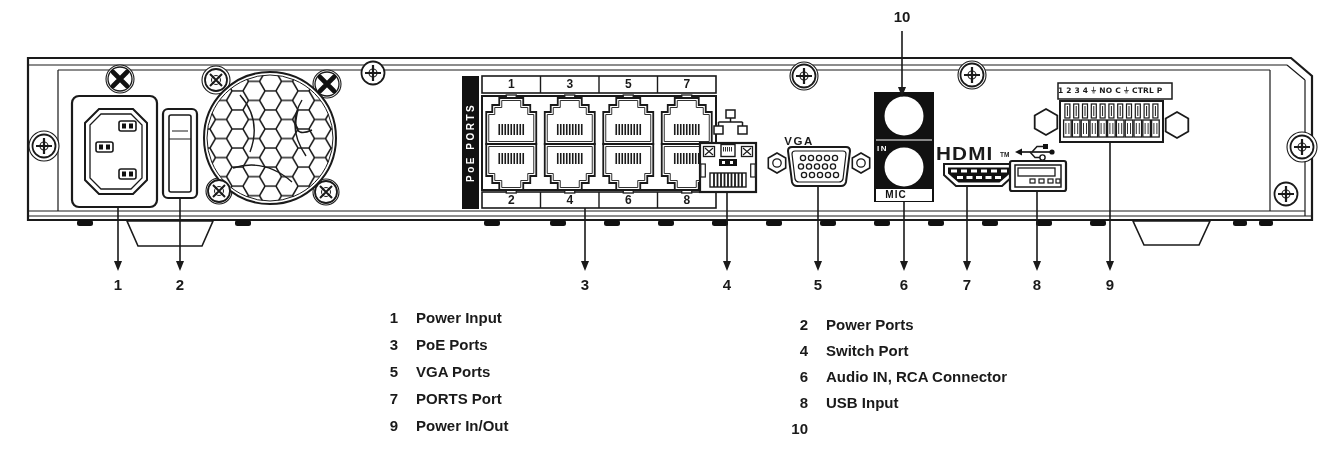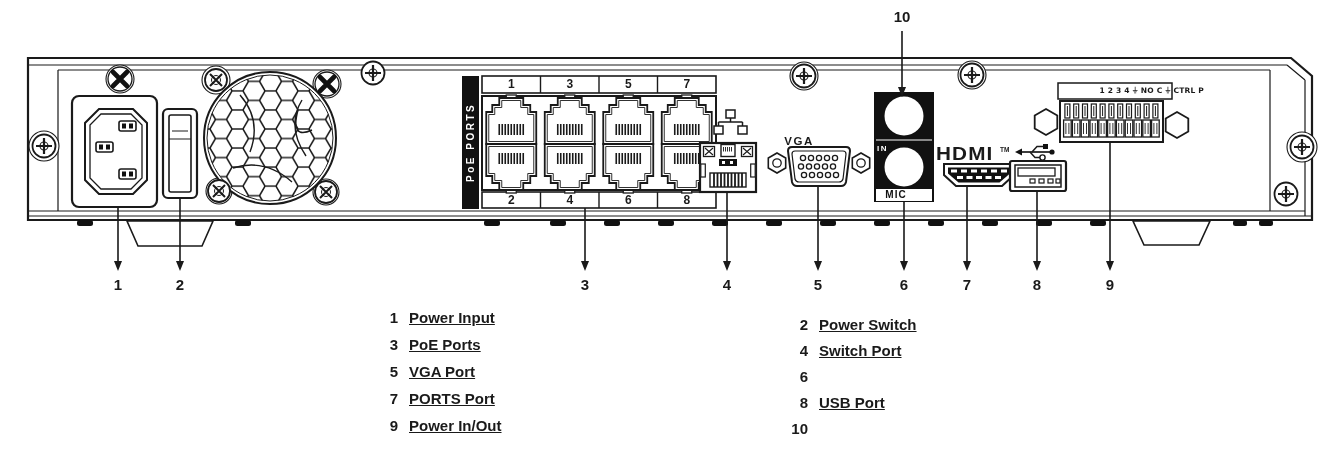--- a/index.html
+++ b/index.html
@@ -13,32 +13,32 @@
   .poe-strip{position:absolute;left:482px;width:234px;display:flex;}
   .poe-strip span{flex:1;text-align:center;font-size:12px;font-weight:bold;line-height:17px;}
   .poe-top{top:76px;height:17px;}
   .poe-bottom{top:192px;height:16px;}
   .vga-label{left:777px;top:135px;width:44px;text-align:center;font-size:11.5px;font-weight:bold;letter-spacing:1.5px;}
   .audio-lbl{color:#fff;font-size:8px;font-weight:bold;letter-spacing:1.5px;}
   .out-lbl{left:877px;top:77px;}
   .in-lbl{left:877px;top:144px;}
   .mic-lbl{left:876px;top:189px;width:40px;height:12px;text-align:center;font-size:10px;font-weight:bold;
            letter-spacing:1px;line-height:12px;color:#111;}
-  .hdmi-logo{left:936px;top:145px;display:flex;align-items:flex-start;}
+  .hdmi-logo{left:936px;top:145px;display:flex;align-items:center;}
   .hdmi-logo .word{font-size:18px;font-weight:900;letter-spacing:1px;line-height:18px;display:inline-block;
                    transform:scaleX(1.15);transform-origin:left center;}
   .hdmi-logo .tm{font-size:6.5px;font-weight:bold;margin-left:14px;margin-top:1px;}
-  .alarm-strip-label{left:1058px;top:83px;width:114px;height:16px;line-height:16px;text-align:right;
-      font-family:"DejaVu Sans",sans-serif;font-size:7.5px;font-weight:bold;letter-spacing:0.2px;padding-left:32px;}
+  .alarm-strip-label{left:1058px;top:83px;width:114px;height:16px;line-height:16px;text-align:left;
+      font-family:"DejaVu Sans",sans-serif;font-size:7.5px;font-weight:bold;letter-spacing:0.2px;}
   .co{position:absolute;width:30px;text-align:center;font-size:15px;font-weight:600;}
   .legend-row{position:absolute;display:flex;font-size:15px;font-weight:600;}
   .legend-row .num{display:inline-block;text-align:right;}
   .legend-row.lcol .num{width:30px;}
   .legend-row.rcol .num{width:38px;}
-  .legend-row .lbl{margin-left:11px;white-space:nowrap;text-decoration:underline;}
+  .legend-row .lbl{margin-left:18px;white-space:nowrap;}
 </style>
 </head>
 <body>
 
 <div class="stage">
 
 <svg width="1337" height="470" viewBox="0 0 1337 470">
   <defs>
     <pattern id="hexpat" patternUnits="userSpaceOnUse" width="33" height="19.05" patternTransform="translate(254,129)">
       <path d="M-11,0 L-5.5,-9.53 L5.5,-9.53 L11,0 L5.5,9.53 L-5.5,9.53 Z M22,0 L27.5,-9.53 L38.5,-9.53 L44,0 L38.5,9.53 L27.5,9.53 Z M5.5,9.53 L11,0 L22,0 L27.5,9.53 L22,19.06 L11,19.06 Z M-11,19.05 L-5.5,9.52 L5.5,9.52 L11,19.05 L5.5,28.58 L-5.5,28.58 Z M22,19.05 L27.5,9.52 L38.5,9.52 L44,19.05 L38.5,28.58 L27.5,28.58 Z" fill="none" stroke="#1a1a1a" stroke-width="1.5"></path>
@@ -355,43 +355,44 @@
   <div class="legend-row lcol" style="left:368px;top:309px;">
     <span class="num">1</span>
     <span class="lbl">Power Input</span>
   </div>
   <div class="legend-row lcol" style="left:368px;top:336px;">
     <span class="num">3</span>
     <span class="lbl">PoE Ports</span>
   </div>
   <div class="legend-row lcol" style="left:368px;top:363px;">
     <span class="num">5</span>
-    <span class="lbl">VGA Port</span>
+    <span class="lbl">VGA Ports</span>
   </div>
   <div class="legend-row lcol" style="left:368px;top:390px;">
     <span class="num">7</span>
     <span class="lbl">PORTS Port</span>
   </div>
   <div class="legend-row lcol" style="left:368px;top:417px;">
     <span class="num">9</span>
     <span class="lbl">Power In/Out</span>
   </div>
 
   <div class="legend-row rcol" style="left:770px;top:316px;">
     <span class="num">2</span>
-    <span class="lbl">Power Switch</span>
+    <span class="lbl">Power Ports</span>
   </div>
   <div class="legend-row rcol" style="left:770px;top:342px;">
     <span class="num">4</span>
     <span class="lbl">Switch Port</span>
   </div>
   <div class="legend-row rcol" style="left:770px;top:368px;">
     <span class="num">6</span>
+    <span class="lbl">Audio IN, RCA Connector</span>
   </div>
   <div class="legend-row rcol" style="left:770px;top:394px;">
     <span class="num">8</span>
-    <span class="lbl">USB Port</span>
+    <span class="lbl">USB Input</span>
   </div>
   <div class="legend-row rcol" style="left:770px;top:420px;">
     <span class="num">10</span>
   </div>
 
 </div>
 
 </body></html>

